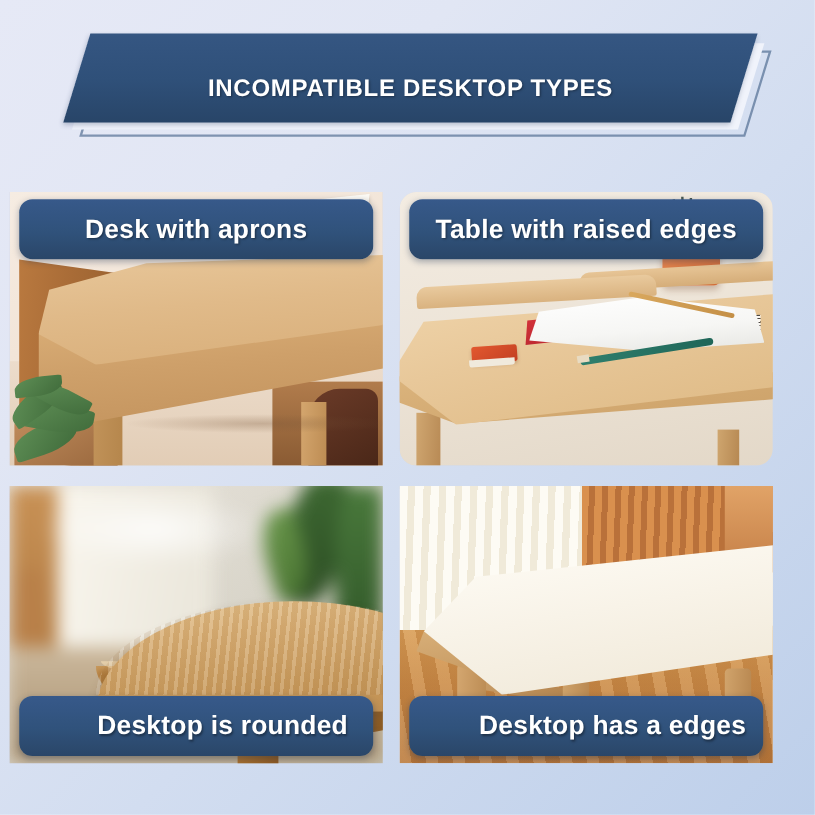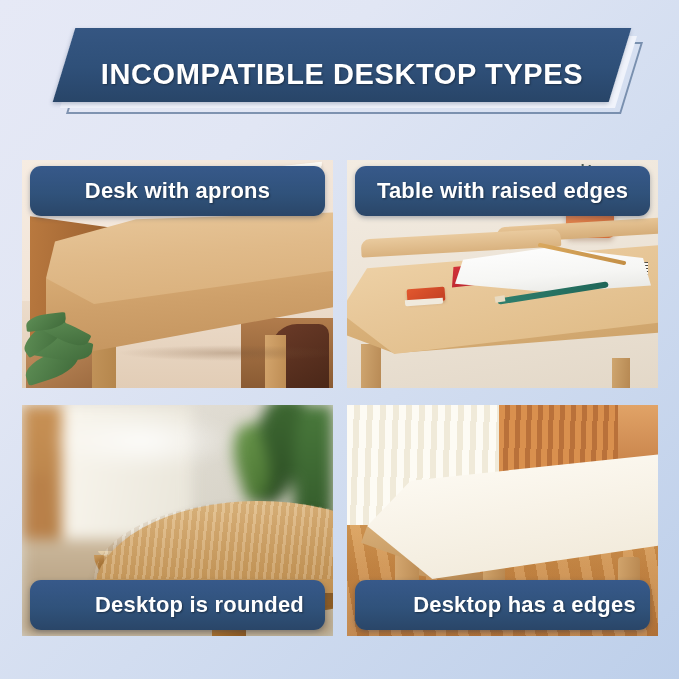--- a/index.html
+++ b/index.html
@@ -28,30 +28,30 @@
   }
   .banner{
     position:absolute;left:64px;top:0px;width:556px;height:74px;
     background:linear-gradient(180deg,#355682 0%,#2f5079 52%,#284568 100%);
     transform:skewX(-17deg);
     box-shadow:0 2px 4px rgba(40,60,95,.30);
   }
   .banner-text{
     position:absolute;left:64px;top:0px;width:556px;height:92px;
     display:flex;align-items:center;justify-content:center;
-    color:#ffffff;font-size:29px;font-weight:bold;letter-spacing:.6px;
+    color:#ffffff;font-size:20px;font-weight:bold;letter-spacing:.6px;
     text-shadow:1px 1px 2px rgba(0,0,0,.35);
     white-space:nowrap;
   }
 
   
-  .grid{position:absolute;left:22px;top:160px;width:528px;height:476px;}
+  .grid{position:absolute;left:8px;top:160px;width:528px;height:476px;}
   .card{position:absolute;overflow:hidden;background:#cfd8ea;}
   .card.c1{left:0;   top:0;   width:311px;height:228px;}
-  .card.c2{left:325px;top:0;  width:311px;height:228px;}
+  .card.c2{left:325px;top:0;  width:311px;height:228px;border-radius:14px;}
   .card.c3{left:0;   top:245px;width:311px;height:231px;}
   .card.c4{left:325px;top:245px;width:311px;height:231px;}
 
   .photo{position:absolute;inset:0;overflow:hidden;}
 
   
   .pill{
     position:absolute;left:8px;right:8px;height:50px;
     background:linear-gradient(180deg,#37598a 0%,#30527b 55%,#2a4668 100%);
     border-radius:11px;

